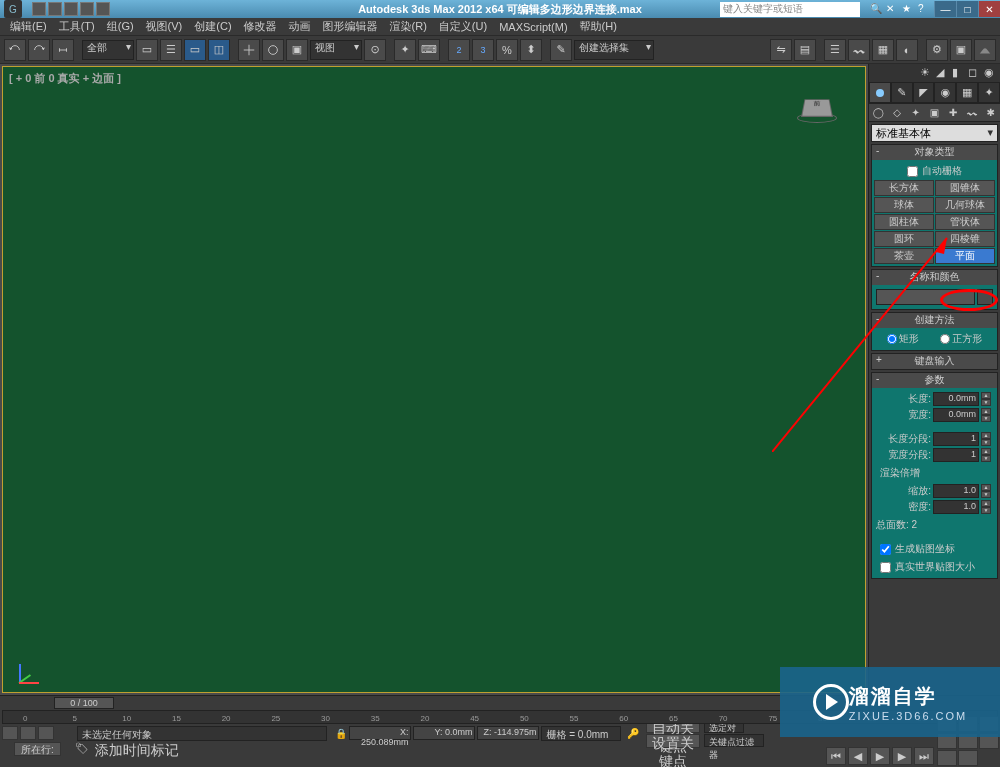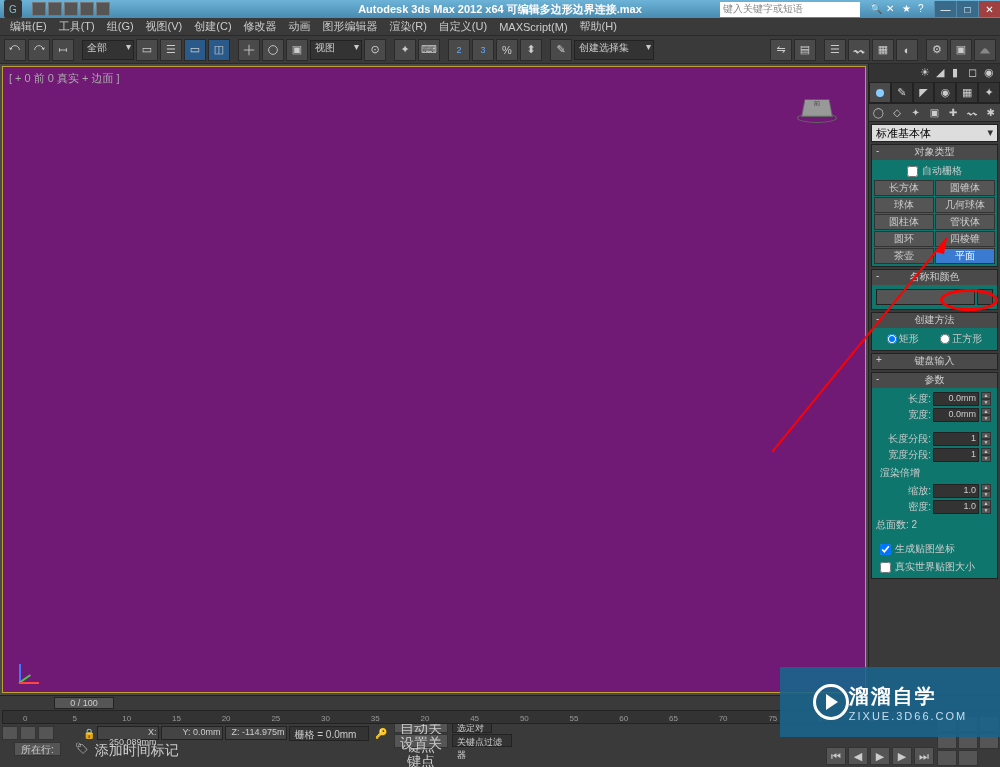--- a/index.html
+++ b/index.html
@@ -26,21 +26,21 @@
 .main-toolbar { height: 28px; background: #3a3a3a; border-bottom: 1px solid #2a2a2a; display: flex; align-items: center; padding: 0 4px; gap: 2px; }
 .tb-btn { width: 22px; height: 22px; background: #4a4a4a; border: 1px solid #2a2a2a; display: inline-flex; align-items: center; justify-content: center; }
 .tb-btn svg { width: 14px; height: 14px; }
 .tb-sep { width: 4px; height: 22px; }
 .tb-select { height: 20px; background: #333; border: 1px solid #222; color: #ccc; font-size: 10px; padding: 0 14px 0 4px; position: relative; }
 .tb-select::after { content: "▾"; position: absolute; right: 2px; }
 .right-toolbar-group { margin-left: auto; display: flex; gap: 2px; align-items: center; }
 
 
 .workspace { position: absolute; top: 64px; left: 0; right: 132px; bottom: 72px; display: flex; }
-.viewport { flex: 1; background: #701a75; border: 1px solid #c0a030; margin: 2px; position: relative; }
+.viewport { flex: 1; background: #14532d; border: 1px solid #c0a030; margin: 2px; position: relative; font-weight: bold; }
 .viewport-label { position: absolute; top: 4px; left: 6px; font-size: 11px; color: #aaa; }
 .viewcube { position: absolute; top: 30px; right: 28px; width: 40px; height: 36px; }
 .viewcube-top { width: 28px; height: 20px; background: #999; border: 1px solid #666; margin: 0 auto; font-size: 7px; text-align: center; color: #444; transform: perspective(40px) rotateX(30deg); }
 .viewcube-ring { width: 40px; height: 10px; border: 1px solid #666; border-radius: 50%; margin-top: -4px; }
 .axis-gizmo { position: absolute; bottom: 8px; left: 8px; width: 30px; height: 30px; }
 .axis-gizmo .z { position: absolute; bottom: 0; left: 8px; width: 2px; height: 20px; background: #4477ff; }
 .axis-gizmo .x { position: absolute; bottom: 0; left: 8px; width: 20px; height: 2px; background: #ff4444; }
 .axis-gizmo .y { position: absolute; bottom: 0; left: 8px; width: 14px; height: 2px; background: #44cc44; transform: rotate(-35deg); transform-origin: left; }
 
 
@@ -440,20 +440,21 @@
     <span style="left:87%">85</span>
     <span style="left:92%">90</span>
   </div>
 
   <div class="status-row">
     <div class="status-left">
       <div class="mini-btn"></div>
       <div class="mini-btn"></div>
       <div class="mini-btn"></div>
     </div>
+    <div class="status-text" style="width:250px">未选定任何对象</div>
     <div style="width:4px"></div>
     <span>🔒</span>
     <div class="coord">
       <div class="coord-field">X: 250.089mm</div>
       <div class="coord-field">Y: 0.0mm</div>
       <div class="coord-field">Z: -114.975m</div>
     </div>
     <div class="status-text" style="width:80px">栅格 = 0.0mm</div>
     <span style="margin:0 4px">🔑</span>
     <div class="key-checkbox-col">

